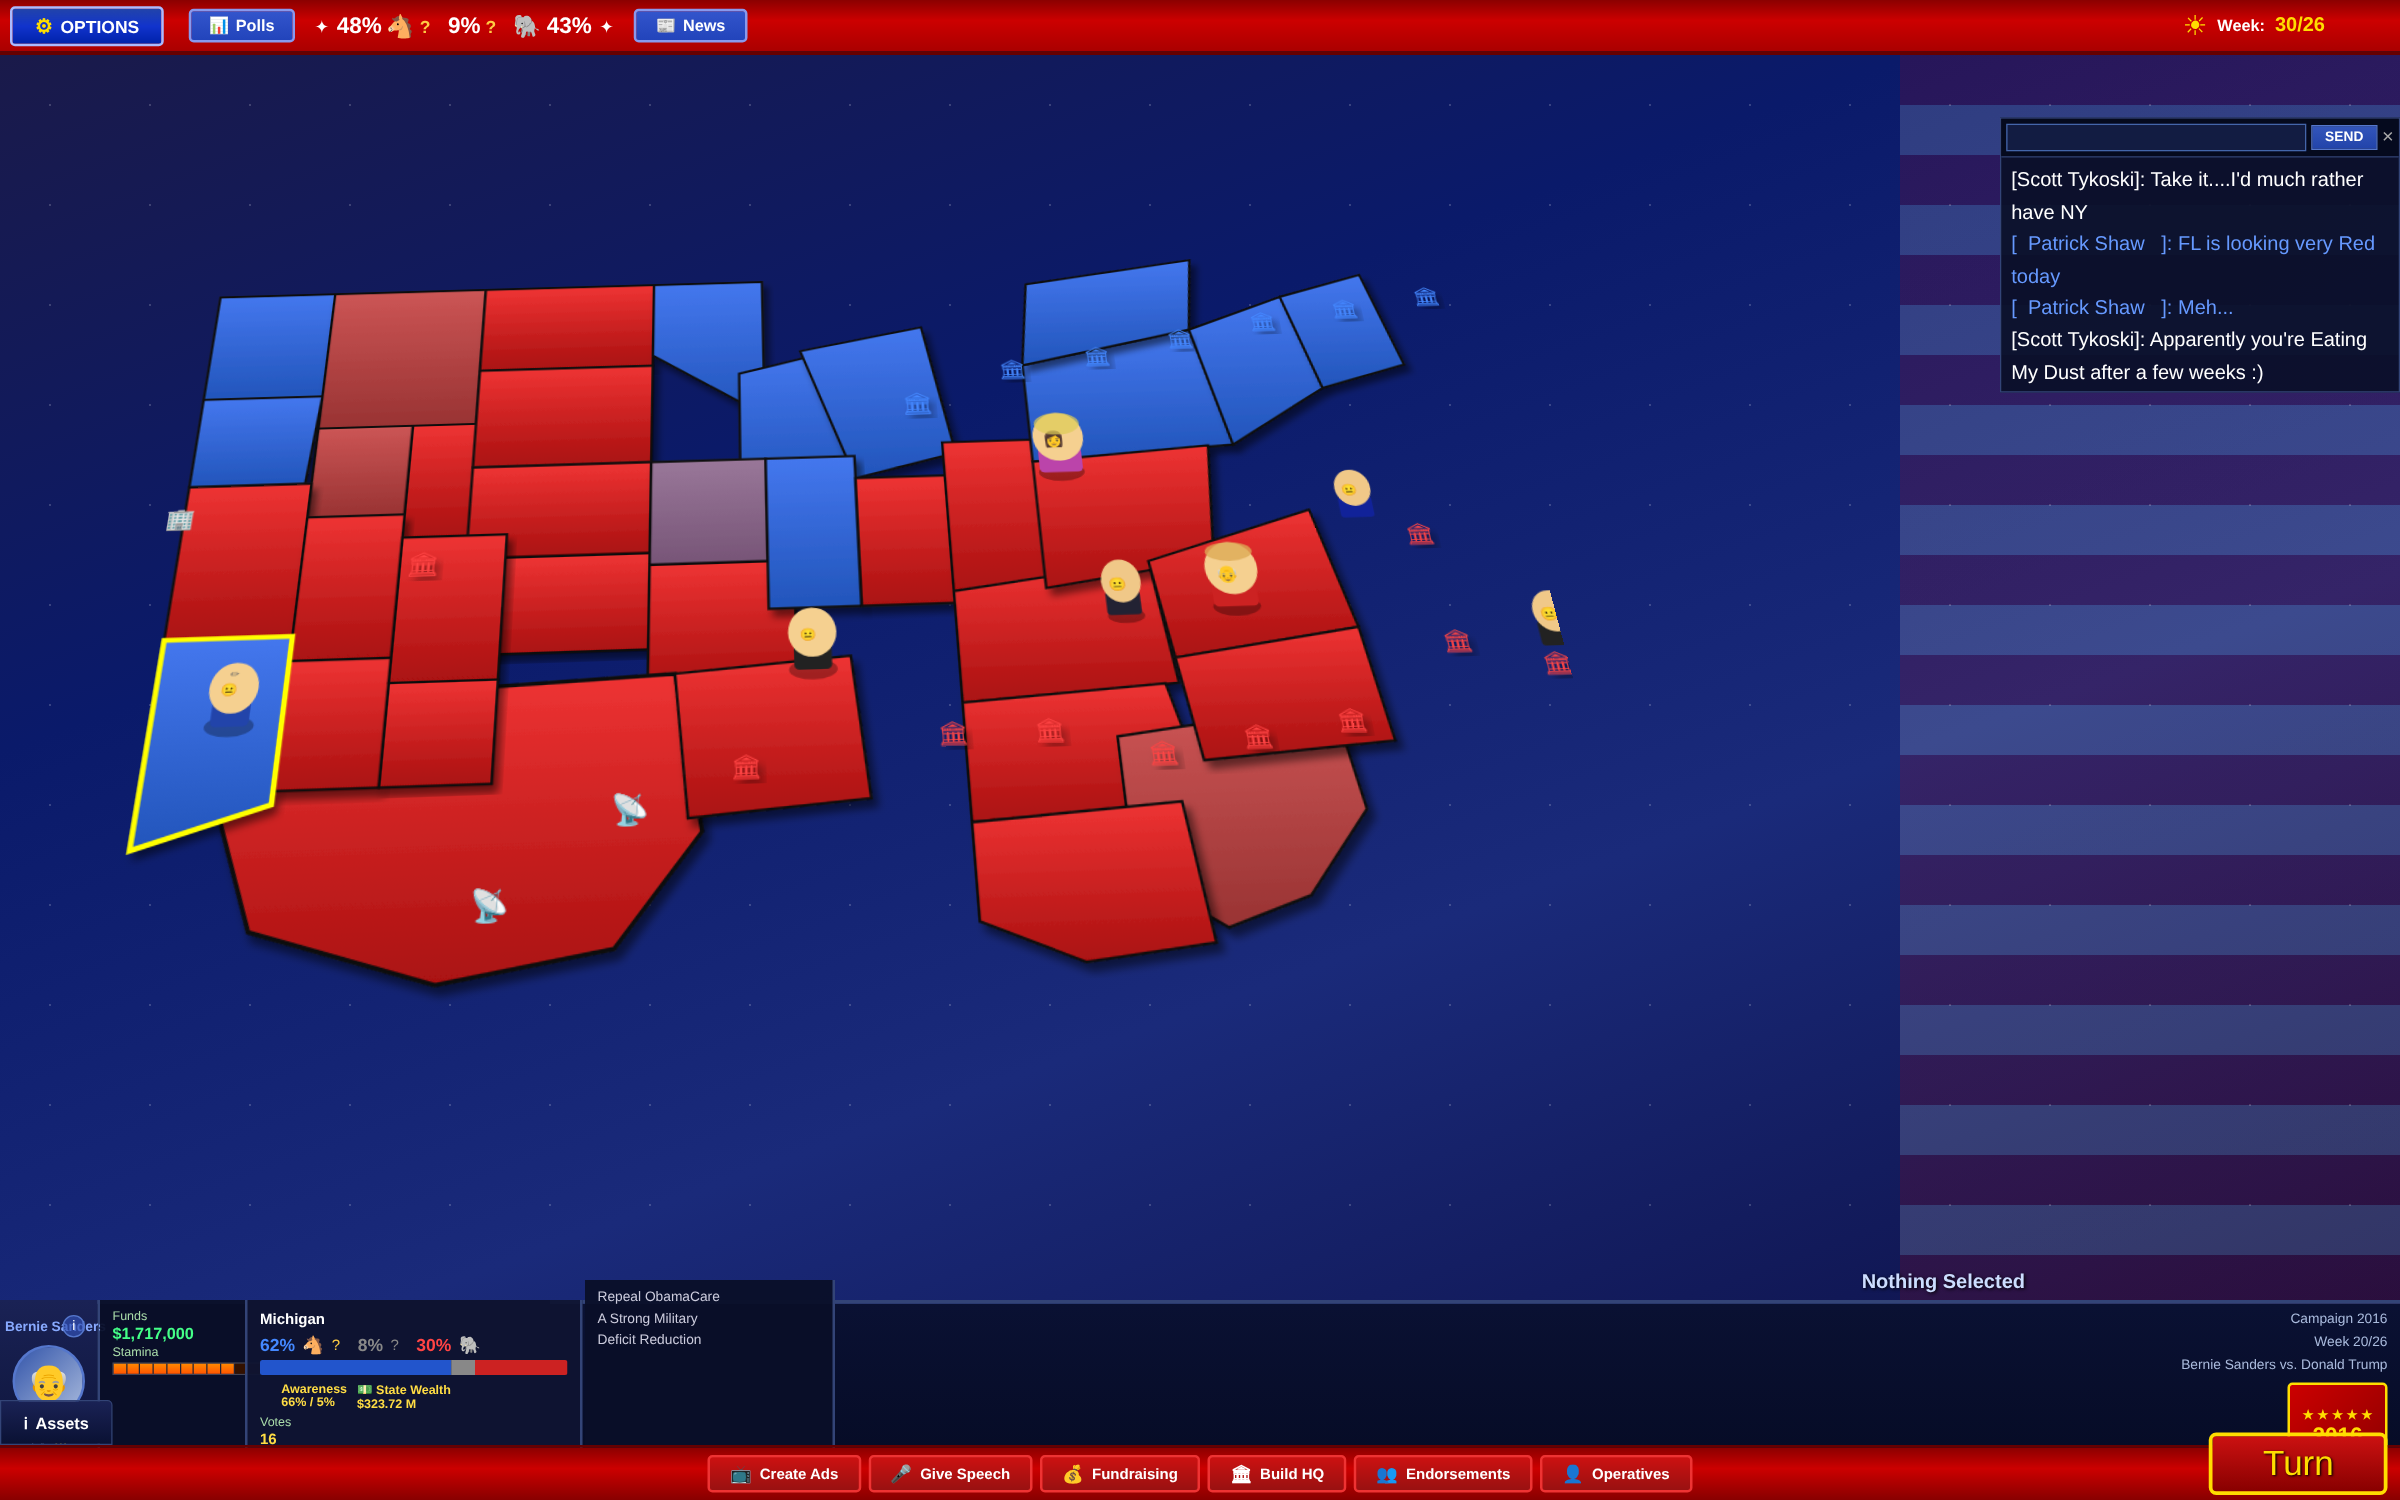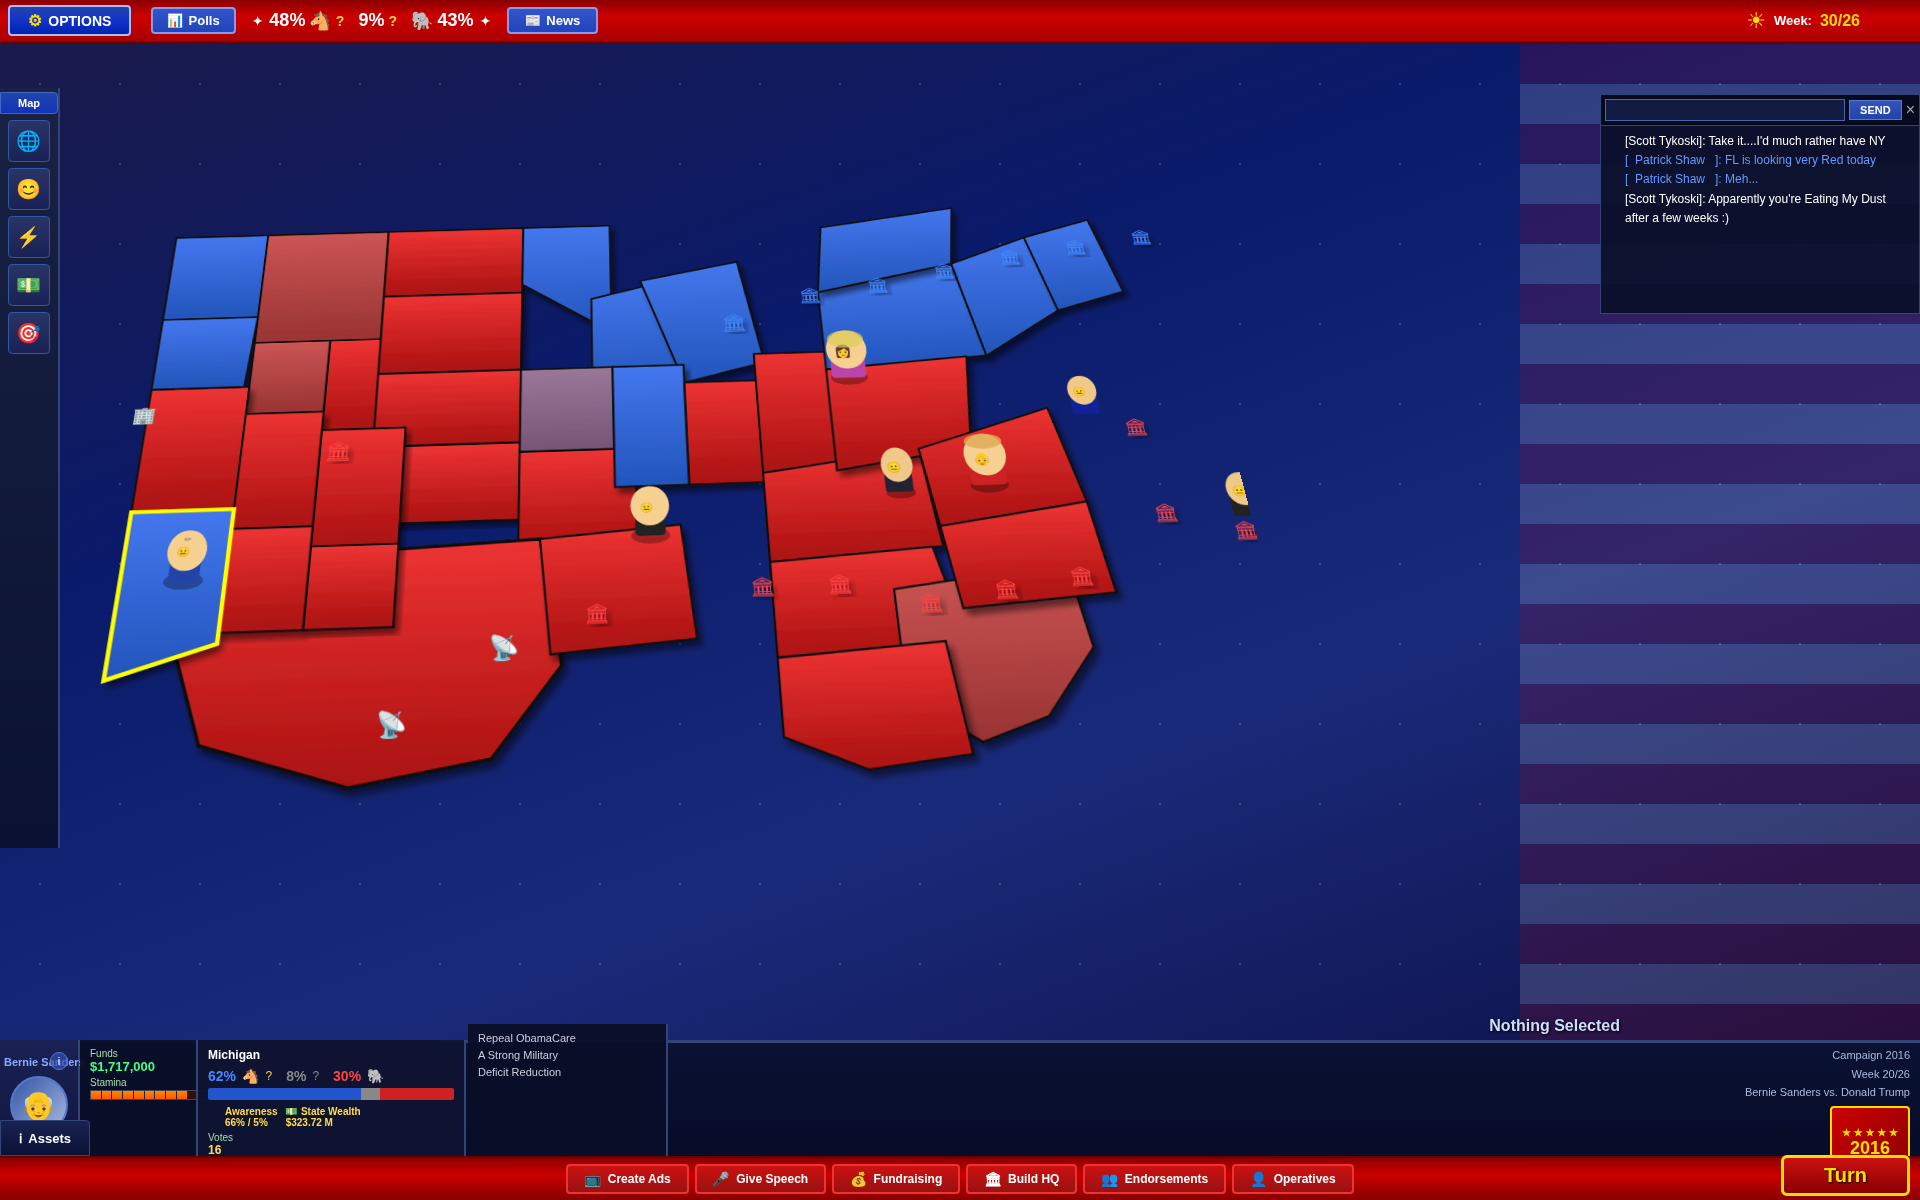--- a/index.html
+++ b/index.html
@@ -117,21 +117,21 @@
     #send-btn {
       background: linear-gradient(180deg, #3355bb 0%, #2244aa 100%);
       border: 1px solid #5577cc; color: #fff; font-size: 11px; font-weight: bold;
       padding: 3px 10px; margin-left: 4px; cursor: pointer;
     }
     #close-chat-btn {
       background: none; border: none; color: #aaa; font-size: 16px;
       margin-left: 4px; cursor: pointer;
     }
     #chat-messages {
-      padding: 6px 8px; font-size: 12px; color: #ccd; line-height: 1.6; margin-left: 16px;
+      padding: 6px 8px; font-size: 16px; color: #ccd; line-height: 1.6;
     }
     .chat-blue { color: #6699ff; }
     .chat-white { color: #ffffff; }
 
     
     #bottom-panel {
       position: absolute; bottom: 0; left: 0; width: 1920px; height: 160px;
       background: linear-gradient(180deg, #0a1133 0%, #050a22 100%);
       border-top: 3px solid #334477;
       z-index: 80;
@@ -254,21 +254,21 @@
       color: #fff; font-size: 12px; font-weight: bold;
       padding: 5px 16px; cursor: pointer;
       display: flex; align-items: center; gap: 6px;
     }
     .action-icon { font-size: 14px; }
 
     #turn-btn {
       position: absolute; right: 10px; bottom: 4px;
       background: linear-gradient(180deg, #cc1111 0%, #880000 100%);
       border: 3px solid #ffdd00; border-radius: 6px;
-      color: #ffdd00; font-size: 20px; font-weight: bold;
+      color: #ffdd00; font-size: 28px; font-weight: normal;
       padding: 6px 40px; cursor: pointer;
       text-shadow: 1px 1px 2px #000;
       text-align: center;
     }
 
     
     #assets-btn {
       position: absolute; bottom: 44px; left: 0; width: 90px; height: 36px;
       background: linear-gradient(180deg, #1a2255 0%, #0a1133 100%);
       border: 1px solid #334477; border-radius: 0 4px 0 0;
@@ -330,38 +330,20 @@
     <span id="sun-icon">☀</span>
     <span id="week-label">Week:</span>
     <span id="week-value">30/26</span>
   </div>
 </div>
 
 <div id="map-area">
   <div id="stars-bg"></div>
   <div id="flag-stripes"></div>
 
-  <div id="left-sidebar">
-    <div id="map-tab">Map</div>
-    <div class="sidebar-btn">
-      <span>🌐</span>
-    </div>
-    <div class="sidebar-btn">
-      <span>😊</span>
-    </div>
-    <div class="sidebar-btn">
-      <span>⚡</span>
-    </div>
-    <div class="sidebar-btn">
-      <span>💵</span>
-    </div>
-    <div class="sidebar-btn">
-      <span>🎯</span>
-    </div>
-  </div>
 
   <div id="us-map-container">
     <svg id="us-map-3d" viewBox="0 0 1100 650" xmlns="http://www.w3.org/2000/svg">
       <defs>
         <filter id="shadow3d">
           <feDropShadow dx="4" dy="6" stdDeviation="3" flood-opacity="0.5"></feDropShadow>
         </filter>
         <linearGradient id="demGrad" x1="0" y1="0" x2="0" y2="1">
           <stop offset="0%" stop-color="#4477ee"></stop>
           <stop offset="100%" stop-color="#2255bb"></stop>

